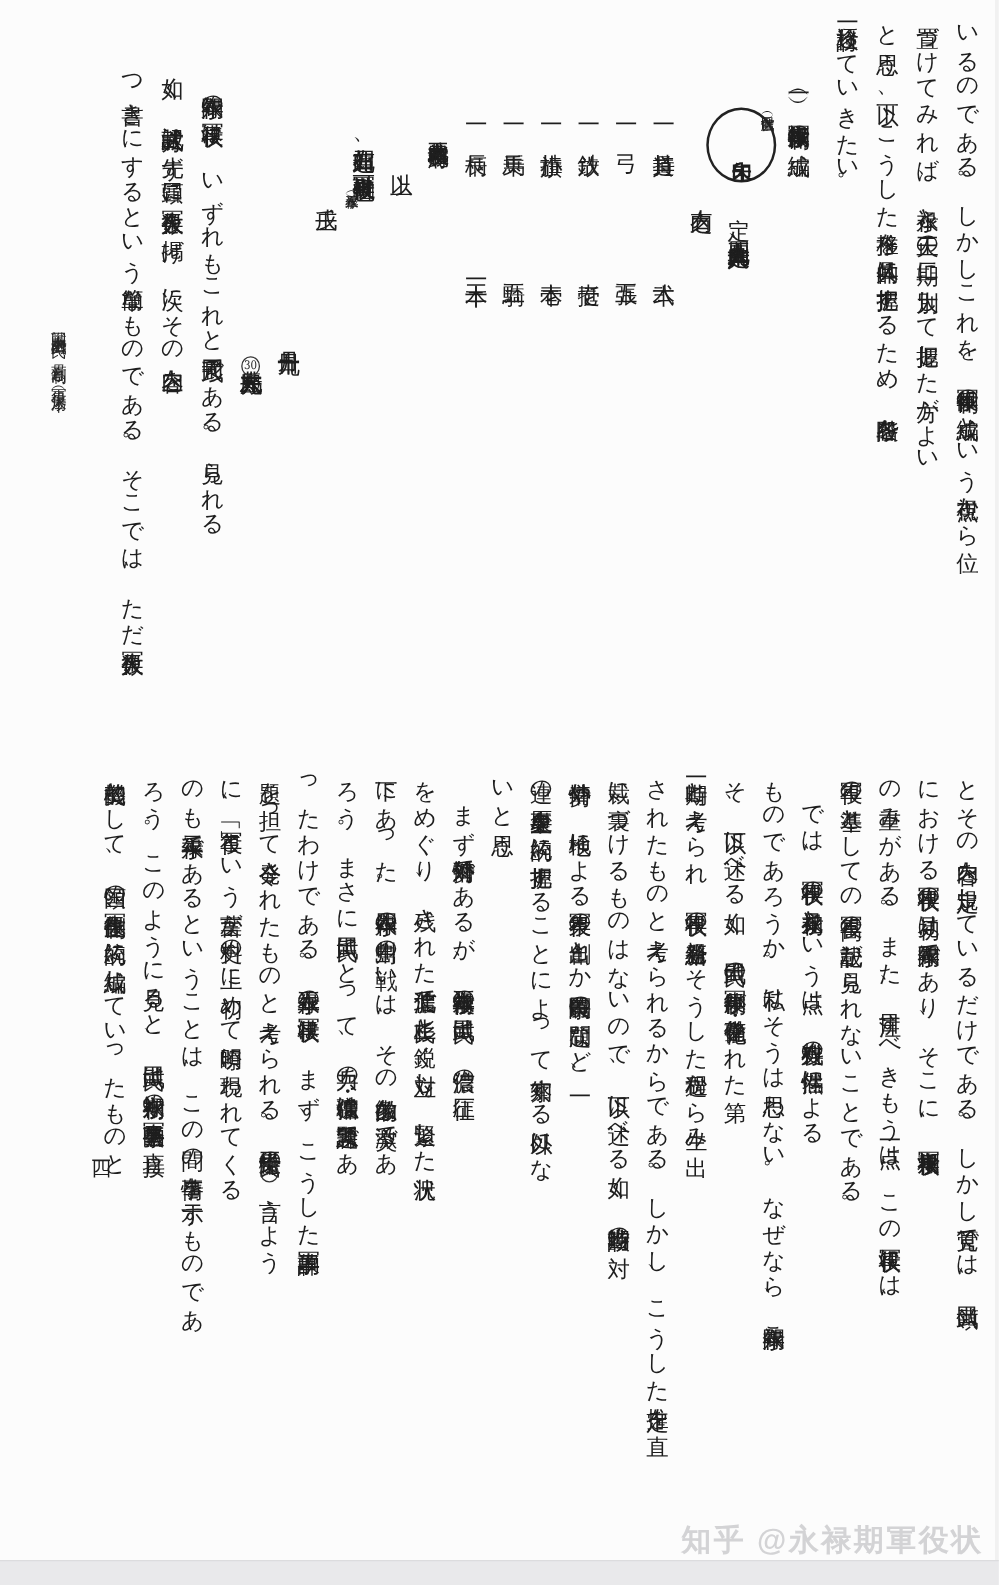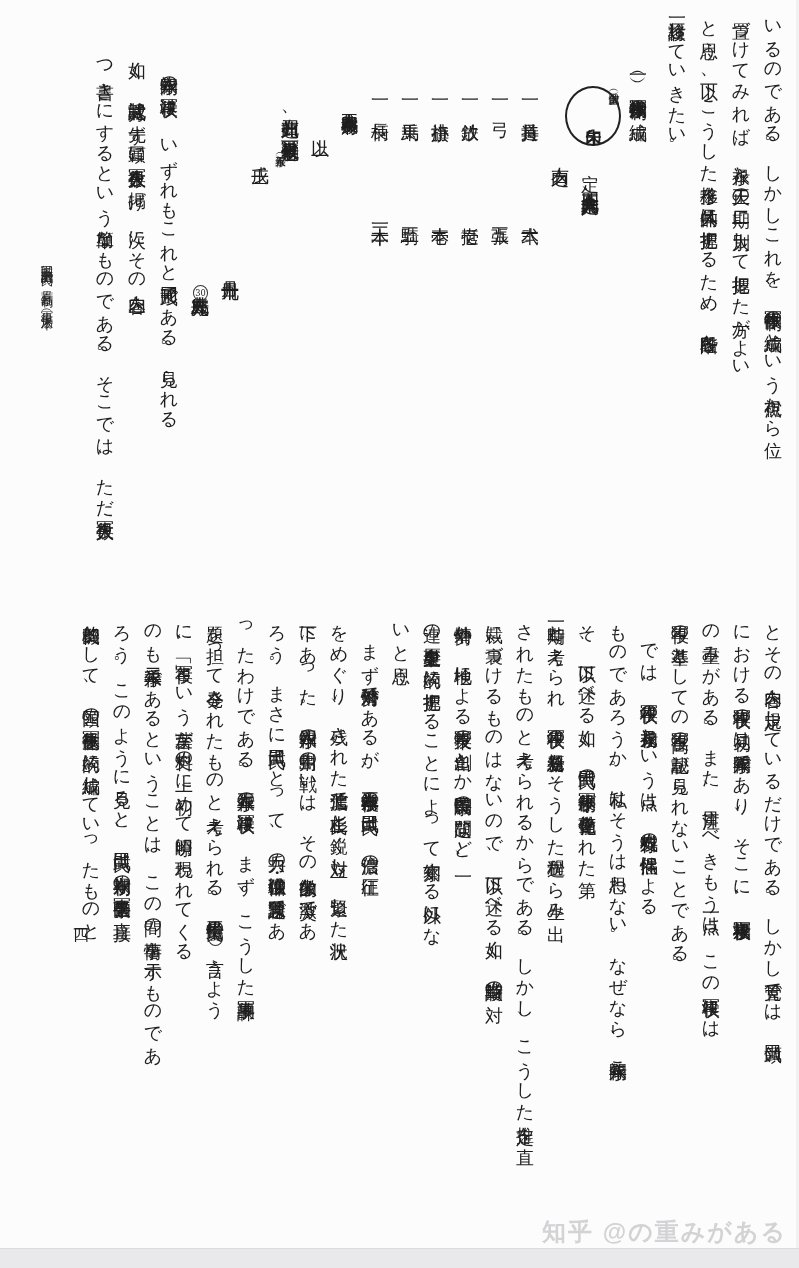--- a/index.html
+++ b/index.html
@@ -146,16 +146,16 @@
     </div>
 
     <div class="bline">に、「軍役」という言葉が史料の上に初めて明瞭に現われてくる</div>
     <div class="bline">のも永禄二年であるということは、この間の事情を示すものであ</div>
     <div class="bline">ろう。このように見ると、武田氏は永禄初期の軍事的緊張を直接</div>
     <div class="bline">的契機として、領国の軍役体制を統一的に編成していったものと</div>
   </div>
 
   <div class="page-number">四一</div>
 
-  <div class="watermark">知乎 @の重みがある</div>
+  <div class="watermark">知乎 @永禄期軍役状</div>
   <div class="bottom-bar"></div>
 
 </div>
 
 </body></html>

